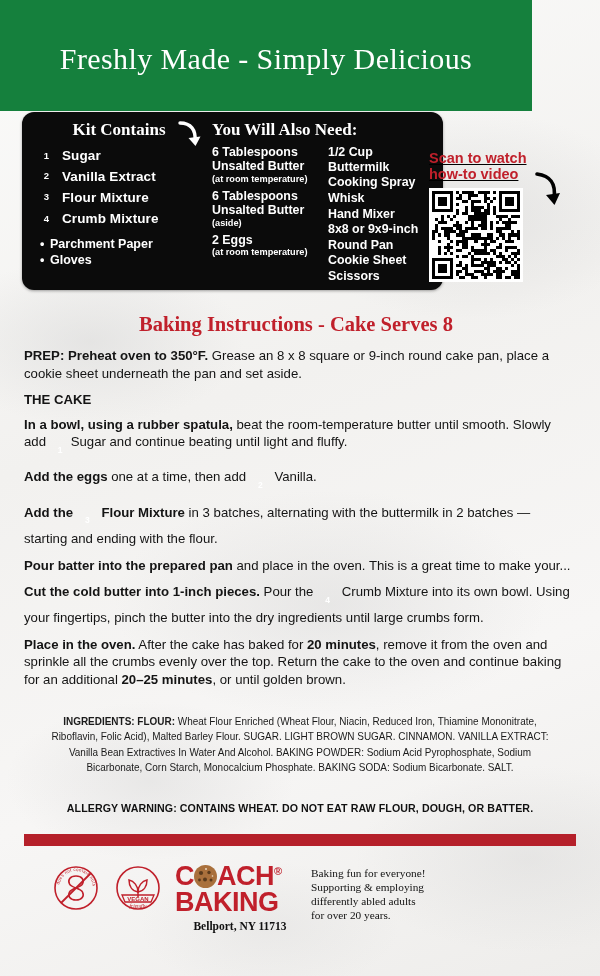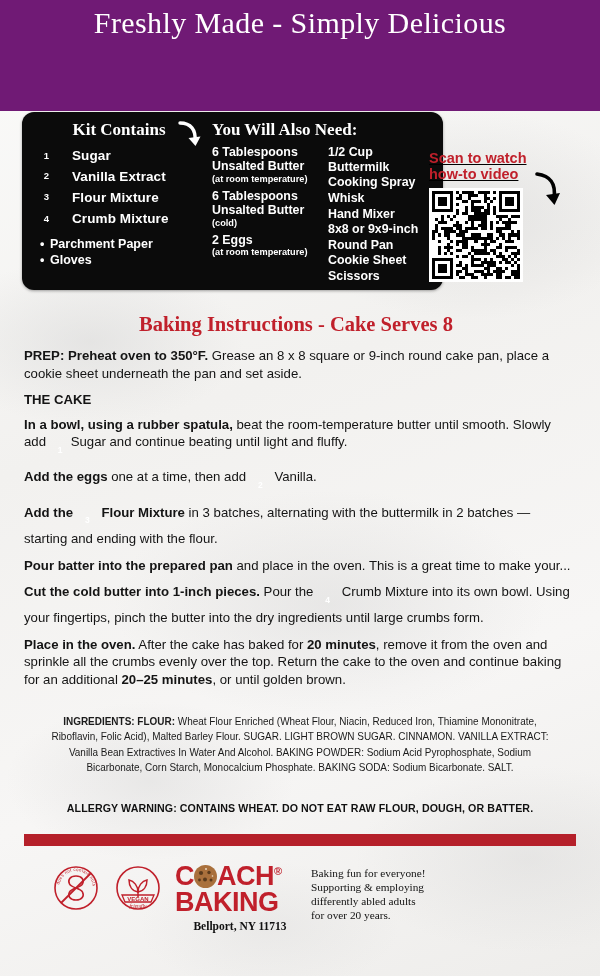--- a/index.html
+++ b/index.html
@@ -16,22 +16,22 @@
       radial-gradient(ellipse 220px 120px at 15% 35%, rgba(206,206,206,.40), rgba(206,206,206,0) 70%),
       radial-gradient(ellipse 260px 150px at 78% 22%, rgba(200,200,200,.38), rgba(200,200,200,0) 70%),
       radial-gradient(ellipse 300px 160px at 55% 62%, rgba(205,205,205,.34), rgba(205,205,205,0) 72%),
       radial-gradient(ellipse 200px 110px at 25% 80%, rgba(201,201,201,.32), rgba(201,201,201,0) 72%),
       radial-gradient(ellipse 240px 130px at 88% 88%, rgba(203,203,203,.30), rgba(203,203,203,0) 72%),
       radial-gradient(ellipse 180px 90px at 45% 95%, rgba(208,208,208,.25), rgba(208,208,208,0) 72%),
       linear-gradient(160deg,#fbfbfa 0%,#f2f1ef 40%,#f7f6f5 70%,#eeedeb 100%);
   }
   
   .header-band{
-    position:absolute;left:0;top:0;width:600px;height:111px;background:#701a75;
-    display:flex;align-items:flex-start;justify-content:center;
+    position:absolute;left:0;top:0;width:532px;height:111px;background:#15803d;
+    display:flex;align-items:center;justify-content:center;
   }
   .header-title{
     color:#fff;font-family:"Liberation Serif", serif;
     font-size:30px;letter-spacing:.4px;font-weight:400;
     margin-top:6px;
   }
   
   .kit-box{
     position:absolute;left:22px;top:112px;width:421px;height:178px;
     background:#0b0b0b;border-radius:12px;
@@ -42,21 +42,21 @@
   .kit-col{position:absolute;}
   .col-left{left:14px;top:8px;width:160px;}
   .col-right{left:186px;top:8px;width:230px;}
   .box-h{
     font-family:"Liberation Serif", serif;font-weight:700;
     font-size:17px;color:#fff;text-align:center;margin:0 0 5px 0;
   }
   .col-left .box-h{padding-left:6px;}
   .col-right .box-h{text-align:left;padding-left:4px;}
   .kit-row{display:flex;align-items:center;height:20px;margin-bottom:1px;}
-  .kit-label{font-size:13.5px;font-weight:700;color:#fff;margin-left:15px;letter-spacing:.1px;}
+  .kit-label{font-size:13.5px;font-weight:700;color:#fff;margin-left:5px;letter-spacing:.1px;}
   
   .ico{position:relative;width:21px;height:21px;flex:0 0 21px;display:flex;align-items:center;justify-content:center;}
   .ico span{position:relative;z-index:2;font-size:9.5px;font-weight:700;color:#fff;line-height:1;}
   .ico.star span{margin-top:1px;}
   .ico.heart span{margin-top:1px;}
   .shp{position:absolute;inset:0;background:#c0202b;}
   .shp.star{clip-path:polygon(50% 0%,61% 35%,98% 35%,68% 57%,79% 91%,50% 70%,21% 91%,32% 57%,2% 35%,39% 35%);}
   .shp.circle{border-radius:50%;left:2px;right:2px;top:2px;bottom:2px;}
   .shp.square{left:3px;right:3px;top:3px;bottom:3px;border-radius:1px;}
   .shp.heart{clip-path:path("M10.5 20 C10.5 20 0 12.6 0 6.4 C0 2.6 2.6 0 5.6 0 C7.8 0 9.6 1.3 10.5 3.1 C11.4 1.3 13.2 0 15.4 0 C18.4 0 21 2.6 21 6.4 C21 12.6 10.5 20 10.5 20 Z");}
@@ -176,21 +176,21 @@
     <div class="need-wrap">
       <div class="need-col" id="need-left">
           <div>
             <div class="need-main">6 Tablespoons</div>
             <div class="need-main">Unsalted Butter</div>
             <div class="need-sub">(at room temperature)</div>
           </div>
           <div>
             <div class="need-main">6 Tablespoons</div>
             <div class="need-main">Unsalted Butter</div>
-            <div class="need-sub">(cold)</div>
+            <div class="need-sub">(aside)</div>
           </div>
           <div>
             <div class="need-main">2 Eggs</div>
             <div class="need-sub">(at room temperature)</div>
           </div>
         </div>
       <div class="need-col" id="need-right">
           <div class="need-item">1/2 Cup Buttermilk</div>
           <div class="need-item">Cooking Spray</div>
           <div class="need-item">Whisk</div>

